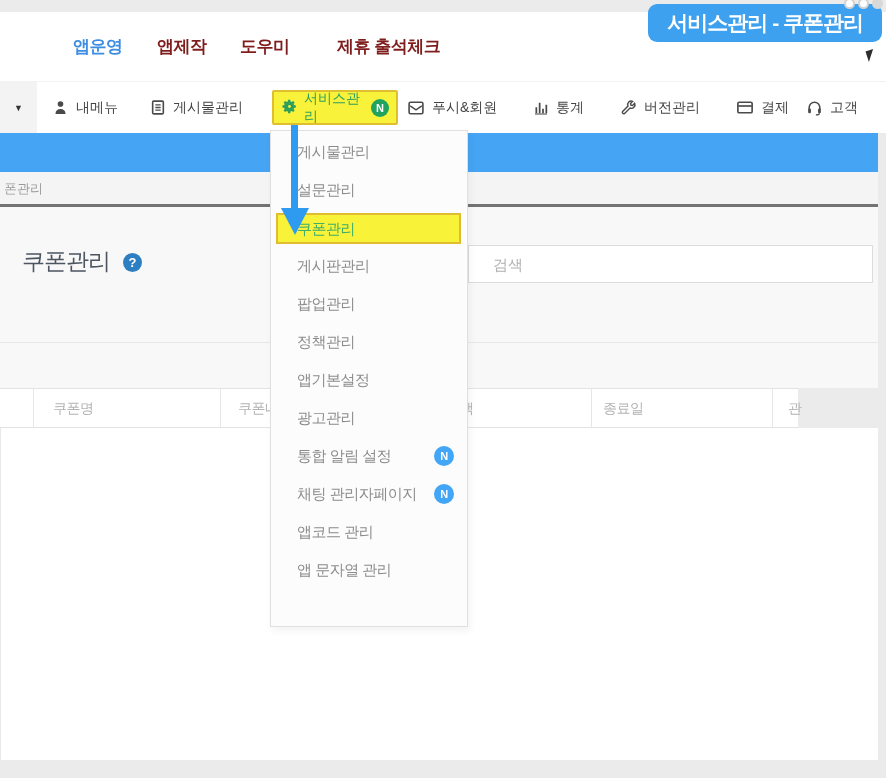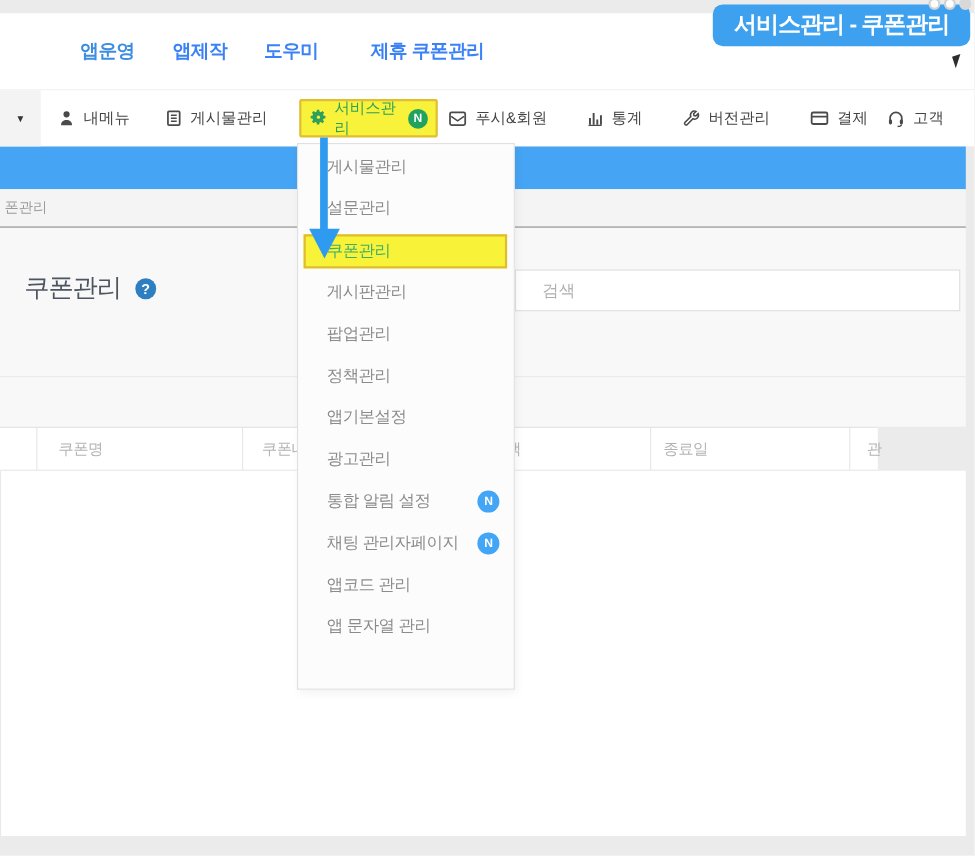--- a/index.html
+++ b/index.html
@@ -7,21 +7,21 @@
   body { font-family:"Liberation Sans","DejaVu Sans",sans-serif; }
   #app { position:relative; width:886px; height:778px; background:#ebebeb; overflow:hidden; }
 
   
   .window-dots { position:absolute; top:0; right:3px; display:flex; gap:3px; z-index:10; }
   .dot { width:11px; height:11px; border-radius:50%; background:#fff; border:2px solid #d2d2d2; margin-top:-2px; }
   .dot.filled { background:#d8d8d8; border-color:#d8d8d8; }
 
   
   .top-header { position:absolute; left:0; top:12px; width:886px; height:70px; background:#fff; border-bottom:1px solid #f2f2f2; }
-  .tab { position:absolute; top:0; height:70px; line-height:70px; font-size:17px; font-weight:600; color:#3b82f6; letter-spacing:-0.5px; cursor:default; }
+  .tab { position:absolute; top:0; height:70px; line-height:70px; font-size:17px; font-weight:600; color:#7f1d1d; letter-spacing:-0.5px; cursor:default; }
   .tab.active { color:#3d8ee2; }
   .tab-1 { left:73px; } .tab-2 { left:157px; } .tab-3 { left:240px; } .tab-4 { left:337px; }
 
   
   .anno-badge { position:absolute; top:4px; right:4px; height:38px; line-height:38px; padding:0 19px;
     background:#3da1f0; border-radius:9px; color:#fff; font-size:21px; font-weight:bold; letter-spacing:-1px; z-index:9; }
   .cursor-mark { position:absolute; top:50px; right:11px; width:0; height:0;
     border-top:11px solid #2e2e2e; border-right:8px solid transparent; transform:rotate(-18deg); z-index:10; }
 
   
@@ -35,21 +35,21 @@
   .ni-6 { left:620px; } .ni-7 { left:736px; } .ni-8 { left:806px; }
   .nav-highlight { position:absolute; left:272px; top:8px; width:126px; height:35px;
     background:#f9f23b; border:2px solid #dfbe30; border-radius:2px;
     display:flex; align-items:center; gap:6px; padding:0 7px; color:#2ea05c; font-size:14px; }
   .n-badge-green { width:18px; height:18px; border-radius:50%; background:#1fa35f; color:#fff;
     font-size:11px; font-weight:bold; display:flex; align-items:center; justify-content:center; flex:none; }
 
   
   .blue-bar { position:absolute; left:0; top:133px; width:878px; height:39px; background:#46a4f4; z-index:1; }
   .breadcrumb { position:absolute; left:0; top:172px; width:878px; height:35px; background:#f4f4f4;
-    border-bottom:1px solid #737373; line-height:34px; font-size:13px; color:#9a9a9a; padding-left:4px; z-index:1; }
+    border-bottom:3px solid #737373; line-height:34px; font-size:13px; color:#9a9a9a; padding-left:4px; z-index:1; }
   .filter-section { position:absolute; left:0; top:207px; width:878px; height:136px; background:#f8f8f8;
     border-bottom:1px solid #e8e8e8; z-index:1; }
   .page-title { position:absolute; left:22px; top:39px; font-size:23px; font-weight:500; color:#4d5560; letter-spacing:-1px; }
   .help-icon { position:absolute; left:123px; top:46px; width:19px; height:19px; border-radius:50%;
     background:#2d7fc1; color:#fff; font-size:13px; font-weight:bold; display:flex; align-items:center; justify-content:center; }
   .search-input { position:absolute; left:468px; top:38px; width:405px; height:38px; background:#fff;
     border:1px solid #dcdcdc; font-size:15px; color:#555; padding:0 24px; outline:none;
     font-family:"Liberation Sans","DejaVu Sans",sans-serif; }
   .search-input::placeholder { color:#b0b0b0; }
 
@@ -88,21 +88,21 @@
   <div class="window-dots">
     <div class="dot"></div>
     <div class="dot"></div>
     <div class="dot filled"></div>
   </div>
 
   <div class="top-header">
     <div class="tab tab-1 active">앱운영</div>
     <div class="tab tab-2">앱제작</div>
     <div class="tab tab-3">도우미</div>
-    <div class="tab tab-4">제휴 쿠폰관리</div>
+    <div class="tab tab-4">제휴 출석체크</div>
   </div>
 
   <div class="anno-badge">서비스관리 - 쿠폰관리</div>
   <div class="cursor-mark"></div>
 
   <div class="navbar">
     <div class="caret-box">
       <span>▼</span>
     </div>
 

